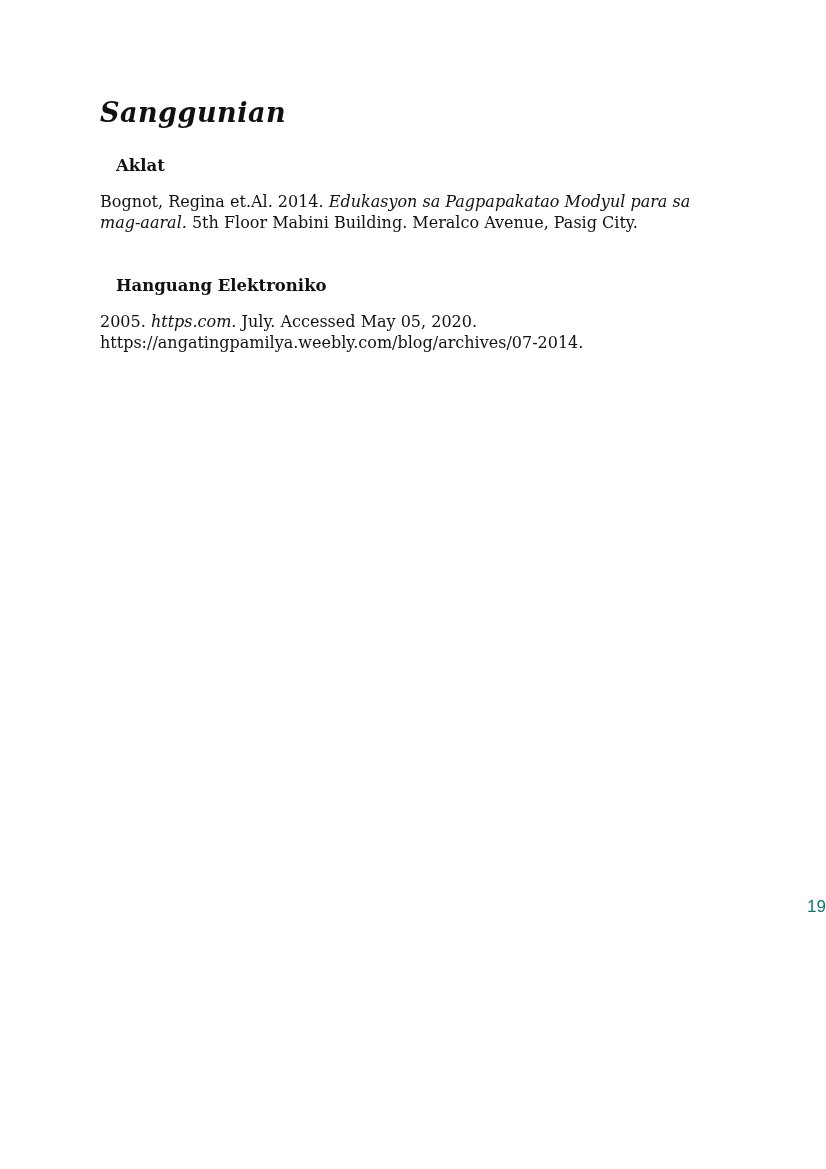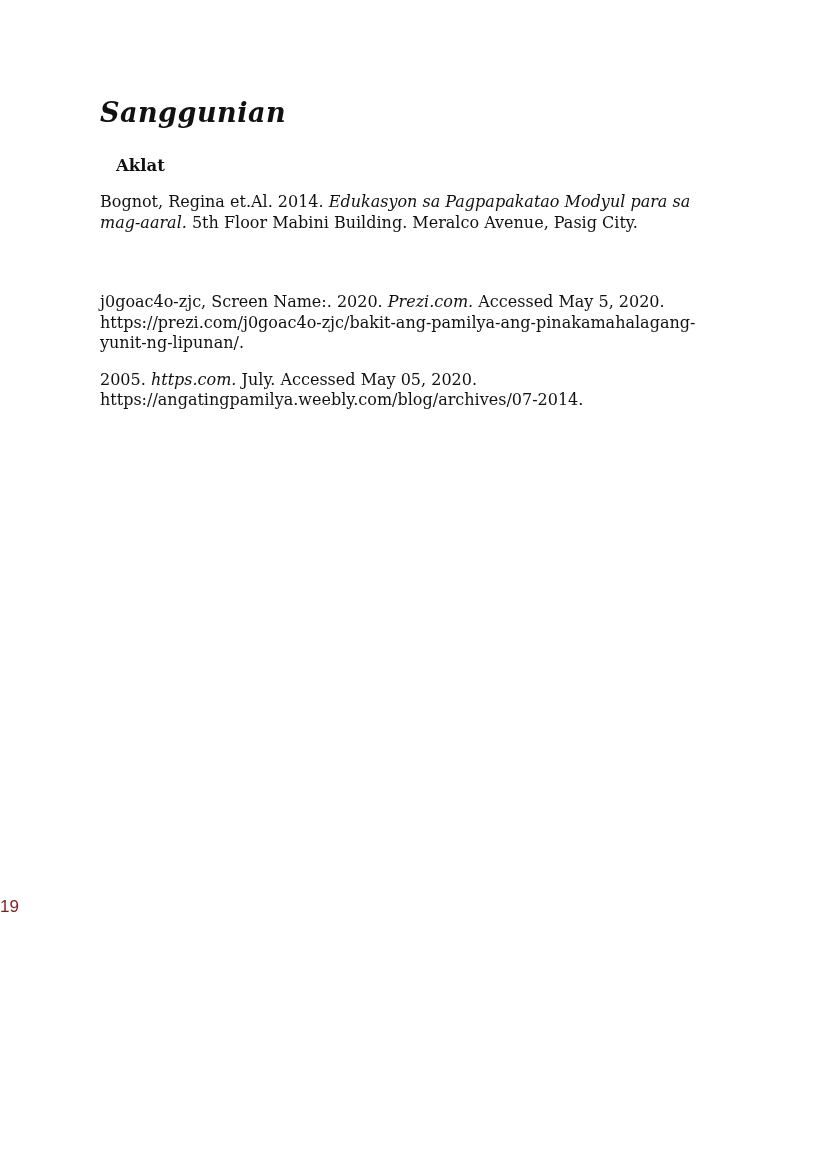--- a/index.html
+++ b/index.html
@@ -50,41 +50,41 @@
     word-wrap: break-word;
   }
   .ref-entry .italic {
     font-style: italic;
   }
   .page-number {
     position: absolute;
     left: 0;
     right: 0;
     bottom: 46px;
-    text-align: left;
+    text-align: right;
     font-family: "Liberation Sans", sans-serif;
     font-weight: 300;
     font-size: 17px;
-    color: #7f1d1d;
+    color: #0f766e;
   }
 </style>
 </head>
 <body>
 
 <div class="page">
   <div class="content">
 
     <h1 class="doc-title">Sanggunian</h1>
 
     <div class="section">
       <h2 class="section-heading">Aklat</h2>
       <p class="ref-entry"><span>Bognot, Regina et.Al. 2014. </span><span class="italic">Edukasyon sa Pagpapakatao Modyul para sa mag-aaral.</span><span> 5th Floor Mabini Building. Meralco Avenue, Pasig City.</span></p>
     </div>
 
     <div class="section">
-      <p class="ref-entry"><span>j0goac4o-zjc, Screen Name:. 2020. </span><span class="italic">Prezi.com.</span><span> Accessed May 5, 2020. https://prezi.com/j0goac4o-zjc/bakit-ang-pamilya-ang-pinakamahalagang-yunit-ng-lipunan/.</span></p>
+      <h2 class="section-heading">Hanguang Elektroniko</h2>
       <p class="ref-entry"><span>2005. </span><span class="italic">https.com.</span><span> July. Accessed May 05, 2020. https://angatingpamilya.weebly.com/blog/archives/07-2014.</span></p>
     </div>
 
   </div>
 
   <div class="page-number">19</div>
 </div>
 
 </body></html>

